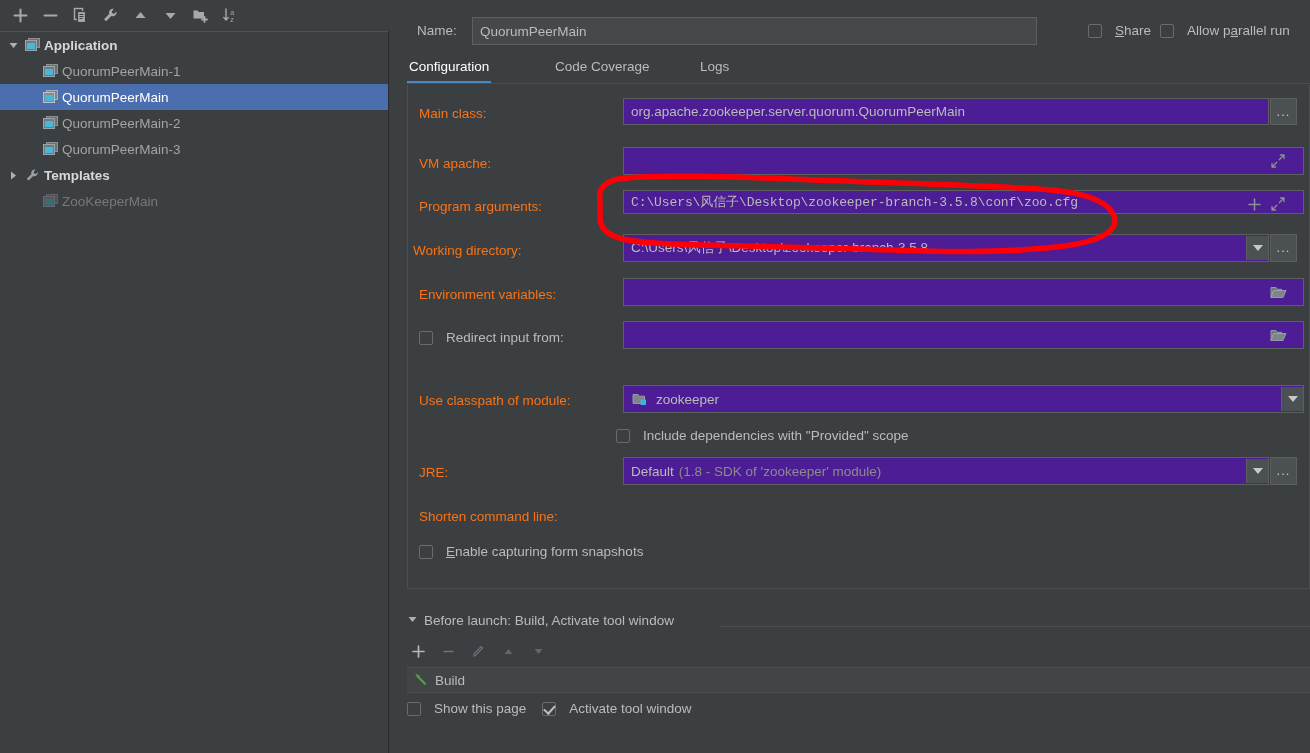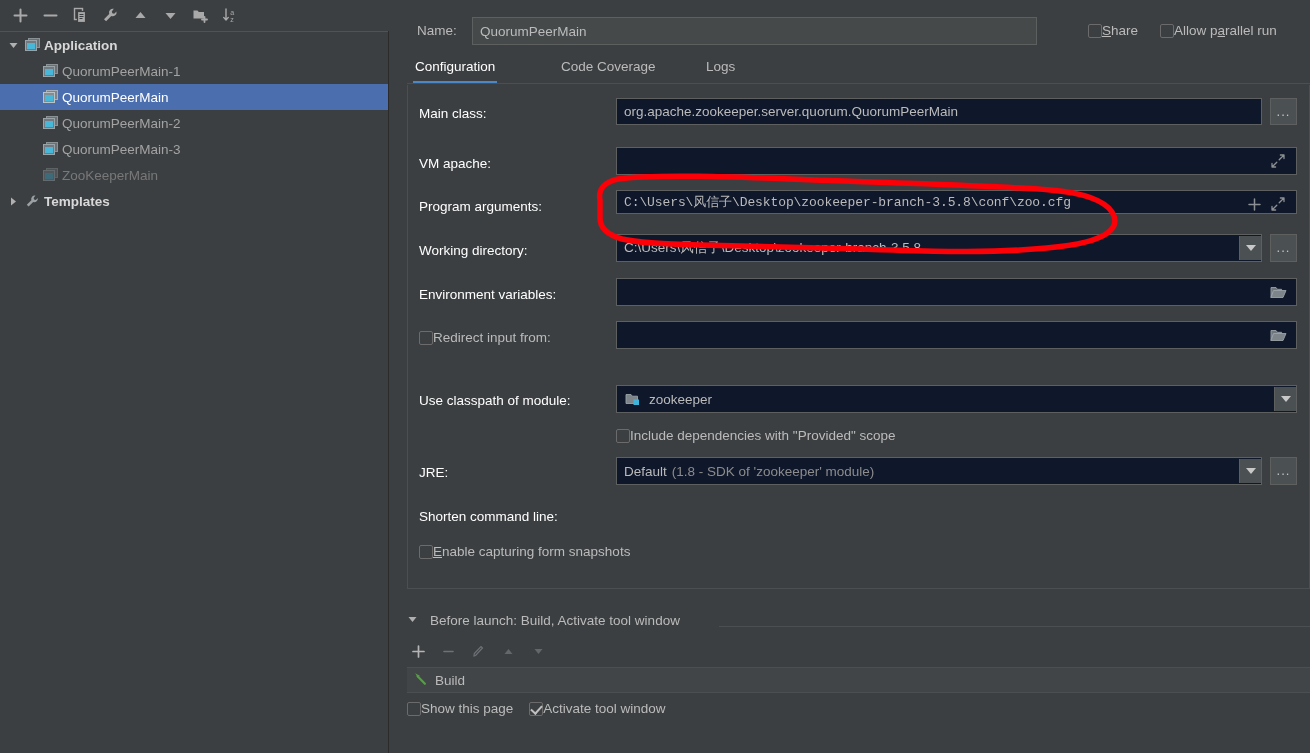--- a/index.html
+++ b/index.html
@@ -61,73 +61,73 @@
 
   
   #name-row { position: absolute; left: 0; top: 12px; width: 920px; height: 42px; }
   #name-label { position: absolute; left: 27px; top: 11px; color: #bbbbbb; }
   #name-input {
     position: absolute; left: 82px; top: 5px; width: 565px; height: 28px;
     background: #45494a; border: 1px solid #5e6060; color: #bbbbbb;
     font-family: "Liberation Sans", sans-serif; font-size: 13.5px;
     padding: 0 7px; outline: none;
   }
-  .cbwrap { display: flex; align-items: center; gap: 0; cursor: default; }
+  .cbwrap { display: flex; align-items: center; gap: 13px; cursor: default; }
   .cbox {
     width: 14px; height: 14px; border: 1px solid #6b6b6b; background: #3c3f41;
     border-radius: 2px; position: relative; flex: none;
   }
   .cbox.checked::after {
     content: ""; position: absolute; left: 3px; top: 0px;
     width: 5px; height: 9px; border: solid #c0c0c0; border-width: 0 2px 2px 0;
     transform: rotate(42deg);
   }
   #share-cb { position: absolute; left: 698px; top: 11px; }
   #parallel-cb { position: absolute; left: 770px; top: 11px; }
   .mn { text-decoration: underline; }
 
   
   #tabs { position: absolute; left: 0; top: 48px; width: 920px; height: 37px; }
   .tab {
     position: absolute; top: 0; height: 36px; display: flex; align-items: center;
-    color: #bbbbbb; cursor: default; padding: 0 2px; margin-left: 6px;
+    color: #bbbbbb; cursor: default; padding: 0 2px;
   }
   .tab.active { color: #ffffff; }
   .tab.active::after {
     content: ""; position: absolute; left: 0; right: 0; bottom: 0; height: 3px; background: #4a88c7;
   }
   #tabs-underline { position: absolute; left: 17px; top: 83px; width: 903px; height: 1px; background: #4b4f51; }
 
   
   #form {
     position: absolute; left: 17px; top: 85px; width: 903px; height: 504px;
     border-left: 1px solid #4b4f51; border-right: 1px solid #4b4f51; border-bottom: 1px solid #4b4f51;
   }
-  .flabel { position: absolute; color: #ffffff; white-space: nowrap; }
+  .flabel { position: absolute; color: #f97316; white-space: nowrap; }
   .field {
-    position: absolute; background: #0f172a; border: 1px solid #5e6060;
+    position: absolute; background: #4c1d95; border: 1px solid #5e6060;
     color: #bbbbbb; display: flex; align-items: center; padding: 0 7px;
-    font-size: 13.5px; white-space: nowrap; overflow: hidden;
+    font-size: 13.5px; white-space: nowrap; overflow: hidden; margin-left: 7px;
   }
   .field.mono { font-family: "Liberation Mono", monospace; font-size: 13px; letter-spacing: -0.1px; }
   .btn-sq {
     position: absolute; background: #4b5052; border: 1px solid #5e6060;
     display: flex; align-items: center; justify-content: center; cursor: default; color: #c4c4c4;
   }
   .combo-arrow {
     position: absolute; width: 22px; top: 1px; bottom: 1px; background: #4b5052;
     border-left: 1px solid #5e6060; display: flex; align-items: center; justify-content: center;
   }
   .tri-down { width: 0; height: 0; border-left: 5px solid transparent; border-right: 5px solid transparent; border-top: 6px solid #c8c8c8; }
   .fieldicon { position: absolute; display: flex; align-items: center; justify-content: center; }
   .dim { color: #8c8c8c; }
 
   
   #before-launch { position: absolute; left: 17px; top: 605px; width: 903px; }
-  #bl-header { position: absolute; left: 0; top: 8px; display: flex; align-items: center; gap: 12px; color: #bbbbbb; }
+  #bl-header { position: absolute; left: 0; top: 8px; display: flex; align-items: center; gap: 6px; color: #bbbbbb; }
   #bl-line { position: absolute; left: 312px; top: 21px; right: 0; height: 1px; background: #4b4f51; }
   #bl-toolbar { position: absolute; left: 0; top: 35px; display: flex; align-items: center; gap: 8px; }
   .bl-tb { width: 22px; height: 22px; display: flex; align-items: center; justify-content: center; cursor: default; }
   #bl-list {
     position: absolute; left: 0; top: 62px; width: 903px; height: 26px;
     background: #414547; border-top: 1px solid #4b4f51; border-bottom: 1px solid #4b4f51;
     display: flex; align-items: center; padding-left: 6px; gap: 7px;
   }
   #bl-bottom { position: absolute; left: 0; top: 96px; display: flex; align-items: center; gap: 16px; }
 
@@ -253,45 +253,45 @@
         <span class="tree-icon">
           <svg width="15" height="14" viewBox="0 0 15 14">
             <rect x="3.5" y="0.5" width="11" height="9" fill="#6a7074" stroke="#8a9296"></rect>
             <rect x="0.5" y="2.5" width="11" height="10" fill="#707a80" stroke="#9aa4a8"></rect>
             <rect x="2" y="5" width="8" height="6" fill="#49b7d8"></rect>
           </svg>
         </span>
         <span class="tree-label">QuorumPeerMain-3</span>
       </div>
 
+      <div class="tree-row group">
+        <span class="twisty">
+          <svg width="11" height="11" viewBox="0 0 11 11">
+              <path d="M3 1.5l5 4-5 4z" fill="#b0b0b0"></path>
+            </svg>
+        </span>
+        <span class="tree-icon">
+          <svg width="15" height="15" viewBox="0 0 17 17">
+            <path d="M11.8 1.8a4 4 0 00-4.6 5.2L2 12.2l2.1 2.1 5.2-5.2a4 4 0 005.2-4.6l-2.3 2.3-1.9-.5-.5-1.9z" fill="#9aa0a4"></path>
+          </svg>
+        </span>
+        <span class="tree-label">Templates</span>
+      </div>
+
       <div class="tree-row disabled">
         <span class="twisty"></span>
           <span class="indent"></span>
         <span class="tree-icon">
           <svg width="15" height="14" viewBox="0 0 15 14" opacity="0.55">
             <rect x="3.5" y="0.5" width="11" height="9" fill="#5e6367" stroke="#787f83"></rect>
             <rect x="0.5" y="2.5" width="11" height="10" fill="#646b70" stroke="#868e92"></rect>
             <rect x="2" y="5" width="8" height="6" fill="#3e90a8"></rect>
           </svg>
         </span>
         <span class="tree-label">ZooKeeperMain</span>
-      </div>
-
-      <div class="tree-row group">
-        <span class="twisty">
-          <svg width="11" height="11" viewBox="0 0 11 11">
-              <path d="M3 1.5l5 4-5 4z" fill="#b0b0b0"></path>
-            </svg>
-        </span>
-        <span class="tree-icon">
-          <svg width="15" height="15" viewBox="0 0 17 17">
-            <path d="M11.8 1.8a4 4 0 00-4.6 5.2L2 12.2l2.1 2.1 5.2-5.2a4 4 0 005.2-4.6l-2.3 2.3-1.9-.5-.5-1.9z" fill="#9aa0a4"></path>
-          </svg>
-        </span>
-        <span class="tree-label">Templates</span>
       </div>
 
     </div>
   </div>
 
   <div id="splitter">
     <i></i>
       <i></i>
       <i></i>
       <i></i>
@@ -356,21 +356,21 @@
             <path d="M7.5 2v11M2 7.5h11" stroke="#8d9093" stroke-width="1.5" stroke-linecap="round"></path>
           </svg>
       </div>
       <div class="fieldicon" style="left:862px; top:111px; width:16px; height:16px">
         <svg width="14" height="14" viewBox="0 0 14 14">
           <path d="M13 1L8.2 5.8M13 1H9.4M13 1v3.6" stroke="#8d9093" stroke-width="1.3" fill="none" stroke-linecap="round"></path>
           <path d="M1 13l4.8-4.8M1 13h3.6M1 13V9.4" stroke="#8d9093" stroke-width="1.3" fill="none" stroke-linecap="round"></path>
         </svg>
       </div>
 
-      <span class="flabel" style="left:11px; top:158px">Working directory:</span>
+      <span class="flabel" style="left:5px; top:158px">Working directory:</span>
       <div class="field" style="left:208px; top:149px; width:646px; height:28px">
         <span>C:\Users\风信子\Desktop\zookeeper-branch-3.5.8</span>
         <span class="combo-arrow" style="right:0">
             <span class="tri-down"></span>
           </span>
       </div>
       <div class="btn-sq" style="left:862px; top:149px; width:27px; height:28px">
         <span style="font-size:13px; letter-spacing:1px; line-height:8px">...</span>
       </div>
 

